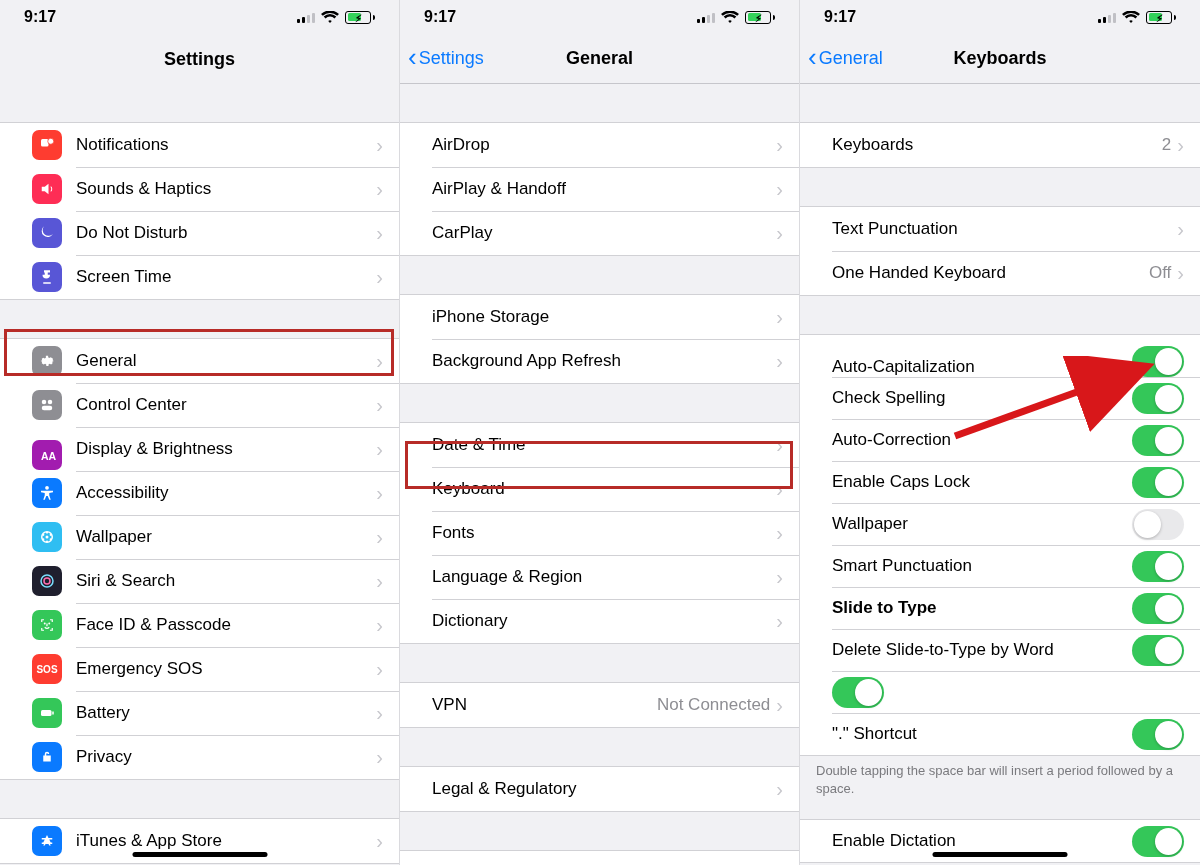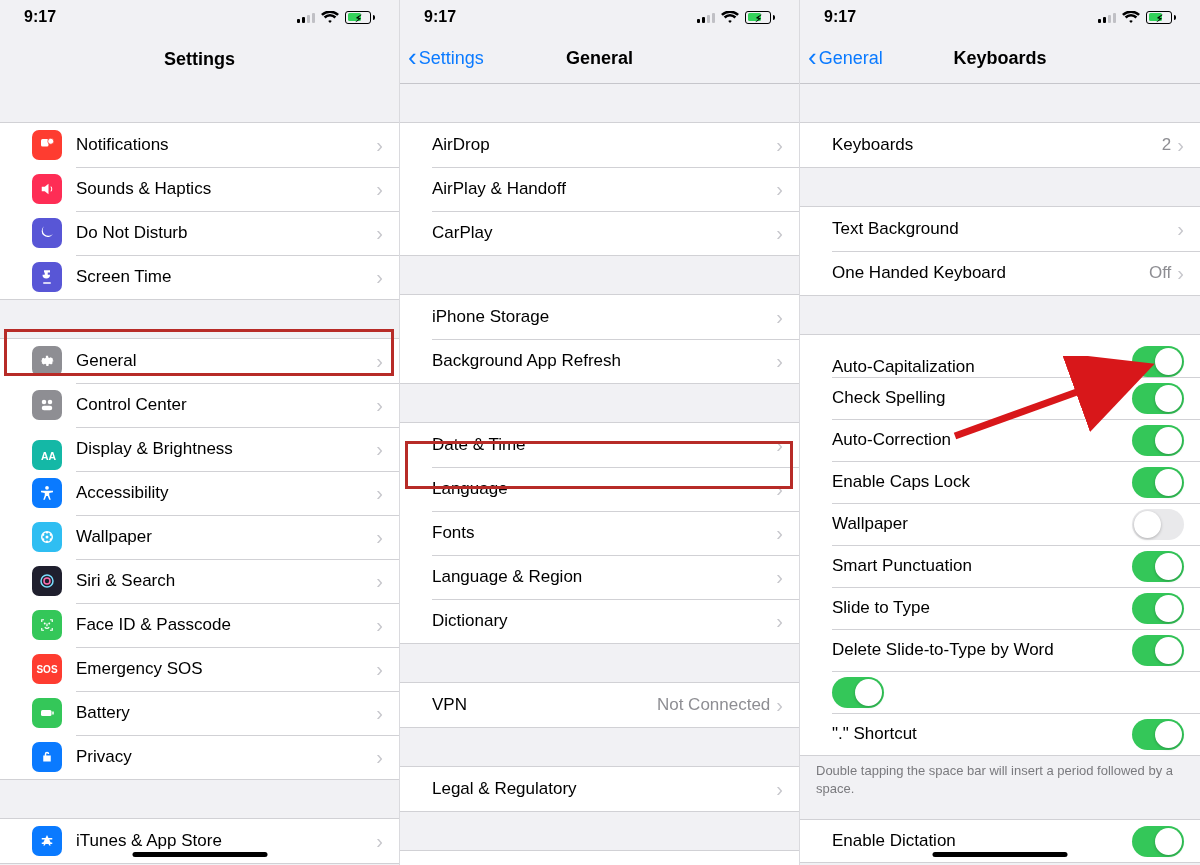--- a/index.html
+++ b/index.html
@@ -165,21 +165,21 @@
             <svg viewBox="0 0 24 24">
               <circle cx="8" cy="8" r="3" fill="#fff"></circle>
               <circle cx="16" cy="8" r="3" fill="#fff"></circle>
               <rect x="5" y="13" width="14" height="6" rx="3" fill="#fff"></rect>
             </svg>
           </span>
           <span class="label">Control Center</span>
           <span class="chevron">›</span>
         </div>
         <div class="cell withicon">
-          <span class="icon" style="background: #14b8a6; margin-top: 11px;">
+          <span class="icon" style="background: #a21caf; margin-top: 11px;">
             <svg viewBox="0 0 24 24">
               <text x="4" y="18" font-size="14" fill="#fff" font-weight="bold">AA</text>
             </svg>
           </span>
           <span class="label">Display &amp; Brightness</span>
           <span class="chevron">›</span>
         </div>
         <div class="cell withicon">
           <span class="icon" style="background: rgb(10, 122, 255);">
             <svg viewBox="0 0 24 24">
@@ -329,21 +329,21 @@
           <span class="chevron">›</span>
         </div>
       </div>
     <div class="spacer"></div>
     <div class="group" id="s2g3">
         <div class="cell">
           <span class="label">Date &amp; Time</span>
           <span class="chevron">›</span>
         </div>
         <div class="cell">
-          <span class="label">Language</span>
+          <span class="label">Keyboard</span>
           <span class="chevron">›</span>
         </div>
         <div class="cell">
           <span class="label">Fonts</span>
           <span class="chevron">›</span>
         </div>
         <div class="cell">
           <span class="label">Language &amp; Region</span>
           <span class="chevron">›</span>
         </div>
@@ -412,21 +412,21 @@
     <div class="group" id="s3g1">
         <div class="cell">
           <span class="label">Keyboards</span>
           <span class="detail">2</span>
           <span class="chevron">›</span>
         </div>
       </div>
     <div class="spacer"></div>
     <div class="group" id="s3g2">
         <div class="cell">
-          <span class="label">Text Background</span>
+          <span class="label">Text Punctuation</span>
           <span class="chevron">›</span>
         </div>
         <div class="cell">
           <span class="label">One Handed Keyboard</span>
           <span class="detail">Off</span>
           <span class="chevron">›</span>
         </div>
       </div>
     <div class="spacer"></div>
     <div class="group" id="s3g3">
@@ -459,21 +459,21 @@
           <span class="toggle off">
             <span class="knob"></span>
           </span>
         </div>
         <div class="cell" style="height: 42px;">
           <span class="label">Smart Punctuation</span>
           <span class="toggle">
             <span class="knob"></span>
           </span>
         </div>
-        <div class="cell" style="height: 42px;">
+        <div class="cell" style="height: 42px; font-weight: bold;">
           <span class="label">Slide to Type</span>
           <span class="toggle">
             <span class="knob"></span>
           </span>
         </div>
         <div class="cell" style="height: 42px;">
           <span class="label">Delete Slide-to-Type by Word</span>
           <span class="toggle">
             <span class="knob"></span>
           </span>

